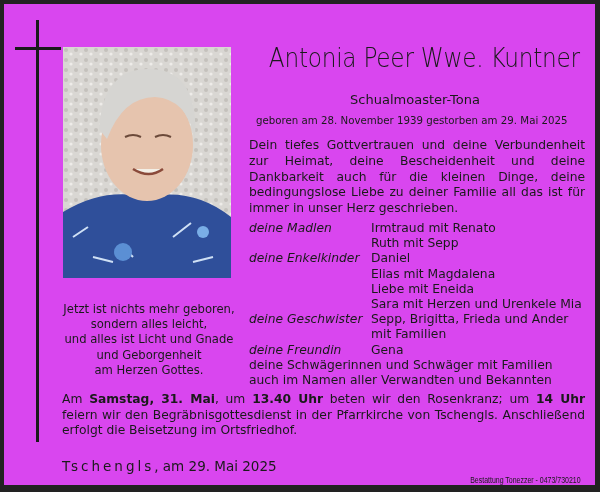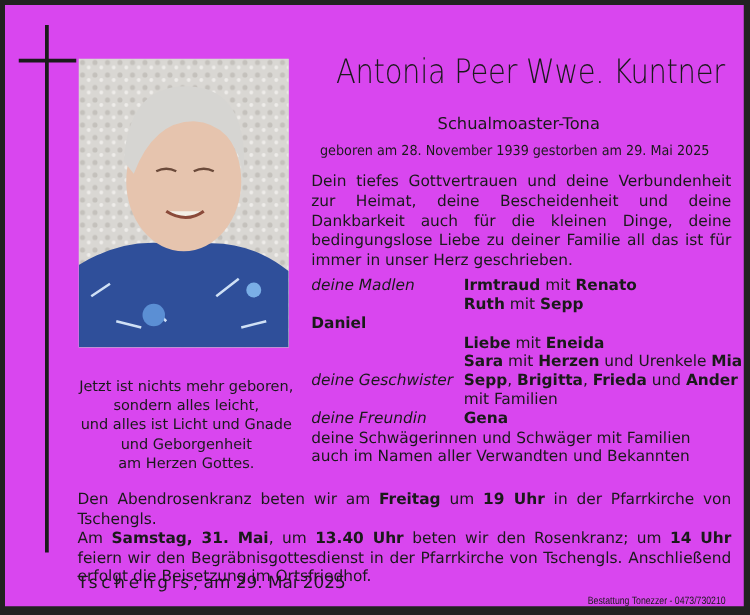--- a/index.html
+++ b/index.html
@@ -8,21 +8,21 @@
   .cross-v{position:absolute;left:32px;top:16px;width:3px;height:422px;background:#1a1a1a;}
   .cross-h{position:absolute;left:11px;top:43px;width:46px;height:3px;background:#1a1a1a;}
   .photo{position:absolute;left:59px;top:43px;width:168px;height:231px;overflow:hidden;background:#d8d6d2;}
   .name{position:absolute;left:241px;top:38px;width:340px;text-align:center;font-size:27px;font-weight:300;letter-spacing:-0.3px;white-space:nowrap;font-family:"DejaVu Sans",sans-serif;transform:scaleX(0.86);transform-origin:center;}
   .nick{position:absolute;left:241px;top:88px;width:340px;text-align:center;font-size:13px;}
   .dates{position:absolute;left:252px;top:110px;width:335px;display:flex;justify-content:space-between;font-size:11px;transform:scaleX(0.93);transform-origin:left;}
   .tribute{position:absolute;left:245px;top:134px;width:336px;font-size:12.3px;line-height:15.8px;text-align:justify;}
   .fam{position:absolute;left:245px;top:217px;width:345px;font-size:12.3px;line-height:15.2px;}
   .row{display:flex;}
   .rel{width:122px;flex-shrink:0;font-style:italic;}
-  .names b{font-weight:bold;}
+  .names b{font-weight:normal;}
   .quote{position:absolute;left:55px;top:298px;width:180px;text-align:center;font-size:11.6px;line-height:15.2px;}
   .service{position:absolute;left:58px;top:388px;width:523px;font-size:12.3px;line-height:15.6px;text-align:justify;}
   .service p{margin:0;}
   .place{position:absolute;left:58px;top:454px;font-size:13.5px;}
   .place .sp{letter-spacing:3px;}
   .undertaker{position:absolute;right:14px;top:471px;font-size:8.5px;font-family:"Liberation Sans",sans-serif;transform:scaleX(0.82);transform-origin:right;}
 </style>
 </head>
 <body>
 
@@ -64,24 +64,26 @@
     <div id="fam-rows">
         <div class="row">
           <span class="rel">deine Madlen</span>
           <span class="names"><b>Irmtraud</b><span> mit </span><b>Renato</b></span>
         </div>
         <div class="row">
           <span class="rel"></span>
           <span class="names"><b>Ruth</b><span> mit </span><b>Sepp</b></span>
         </div>
         <div class="row">
+          <span class="rel">deine Enkelkinder</span>
           <span class="names"><b>Daniel</b></span>
         </div>
         <div class="row">
           <span class="rel"></span>
+          <span class="names"><b>Elias</b><span> mit </span><b>Magdalena</b></span>
         </div>
         <div class="row">
           <span class="rel"></span>
           <span class="names"><b>Liebe</b><span> mit </span><b>Eneida</b></span>
         </div>
         <div class="row">
           <span class="rel"></span>
           <span class="names"><b>Sara</b><span> mit </span><b>Herzen</b><span> und Urenkele </span><b>Mia</b></span>
         </div>
         <div class="row">
@@ -103,20 +105,19 @@
 
   <div class="quote">
     <div>Jetzt ist nichts mehr geboren,</div>
     <div>sondern alles leicht,</div>
     <div>und alles ist Licht und Gnade</div>
     <div>und Geborgenheit</div>
     <div>am Herzen Gottes.</div>
   </div>
 
   <div class="service">
-    <p id="svc1"><span>Den Abendrosenkranz beten wir am </span><b>Freitag</b><span> um </span><b>19 Uhr</b><span> in der Pfarrkirche von Tschengls.</span></p>
     <p id="svc2"><span>Am </span><b>Samstag, 31. Mai</b><span>, um </span><b>13.40 Uhr</b><span> beten wir den Rosenkranz; um </span><b>14 Uhr</b><span> feiern wir den Begräbnisgottesdienst in der Pfarrkirche von Tschengls. Anschließend erfolgt die Beisetzung im Ortsfriedhof.</span></p>
   </div>
 
   <div class="place"><span class="sp">Tschengls</span><span>, am 29. Mai 2025</span></div>
 
   <div class="undertaker">Bestattung Tonezzer - 0473/730210</div>
 </div>
 
 </body></html>

